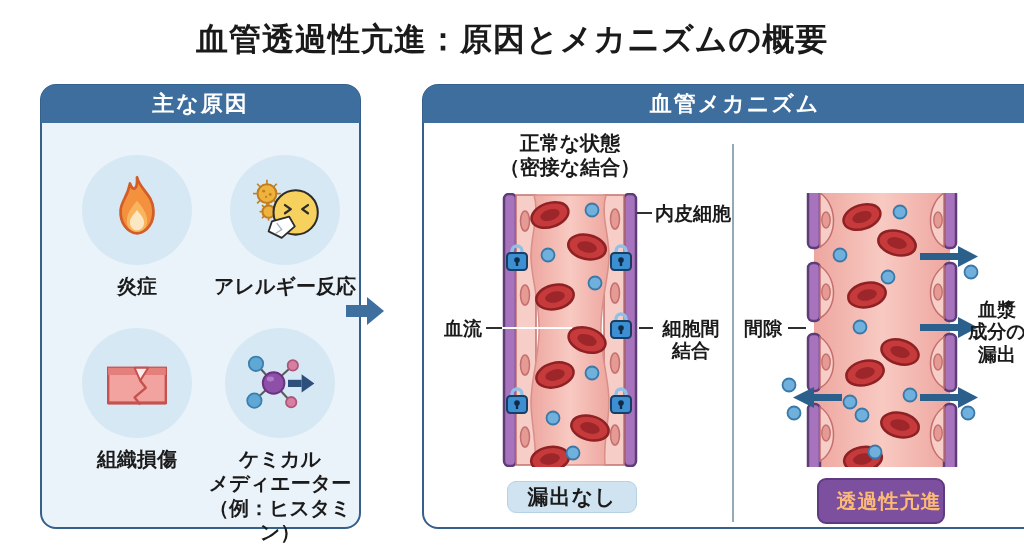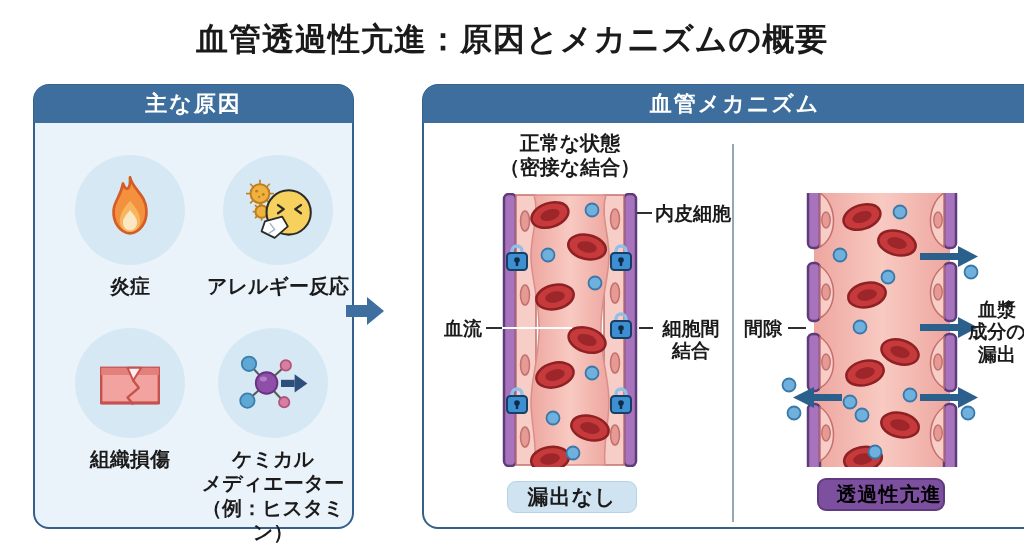--- a/index.html
+++ b/index.html
@@ -8,43 +8,43 @@
   .pre { white-space:pre-line; }
 
   .main-title { position:absolute; left:0; right:0; top:18px; text-align:center;
     font-size:32px; font-weight:bold; letter-spacing:1px; color:#1a1a1a; }
 
   .panel { position:absolute; border:2px solid #35608c; border-radius:16px; background:#fff; }
   .panel-header { position:absolute; left:-1px; right:-1px; top:-1px; height:38px;
     background:#3d6e9e; border-radius:14px 14px 0 0; display:flex; align-items:center; justify-content:center;
     color:#ffffff; font-size:22px; font-weight:bold; letter-spacing:2px; }
 
-  .left-panel { left:33px; top:84px; width:321px; height:445px; background:#ebf3fa; }
+  .left-panel { left:40px; top:84px; width:321px; height:445px; background:#ebf3fa; }
   .cause { position:absolute; width:160px; display:flex; flex-direction:column; align-items:center; }
   .cause-circle { width:110px; height:110px; border-radius:50%; background:#d7e8f5;
     display:flex; align-items:center; justify-content:center; }
   .cause-label { margin-top:9px; font-size:20px; font-weight:bold; text-align:center; line-height:1.22; }
 
   .right-panel { left:382px; top:84px; width:626px; height:445px; background:#ffffff;margin-left:40px; }
   .col-title { position:absolute; top:45px; width:170px; text-align:center;
     font-size:20px; font-weight:bold; line-height:1.22; }
   .divider { position:absolute; left:308px; top:58px; width:2px; height:378px; background:#95a8b6; }
 
   .vessel-svg { position:absolute; }
 
   .ptr-label { position:absolute; font-size:19px; font-weight:bold; line-height:1.18; }
   .ptr-line { position:absolute; height:2px; background:#2f2f2f; }
   .ptr-line.white { background:#ffffff; }
 
   .badge { position:absolute; display:flex; align-items:center; justify-content:center;
     font-weight:bold; border-radius:9px; }
   .badge-no-leak { left:83px; top:395px; width:130px; height:32px;
     background:#cfe3f1; border:1px solid #b6d2e6; color:#1b1b1b; font-size:21px; letter-spacing:1px; }
-  .badge-perm { left:393px; top:392px; width:128px; height:33px;
-    background:#7d509f; border:2px solid #5f3a80; color:#000000; font-size:20px; letter-spacing:1px;padding-left:16px; }
+  .badge-perm { left:393px; top:392px; width:128px; height:46px;
+    background:#7d509f; border:2px solid #5f3a80; color:#fdba74; font-size:20px; letter-spacing:1px;padding-left:16px; }
 
   .between-arrow { position:absolute; left:346px; top:295px; }
 </style>
 </head>
 <body>
 
 <div class="canvas">
 
   <div class="main-title">血管透過性亢進：原因とメカニズムの概要</div>
 

